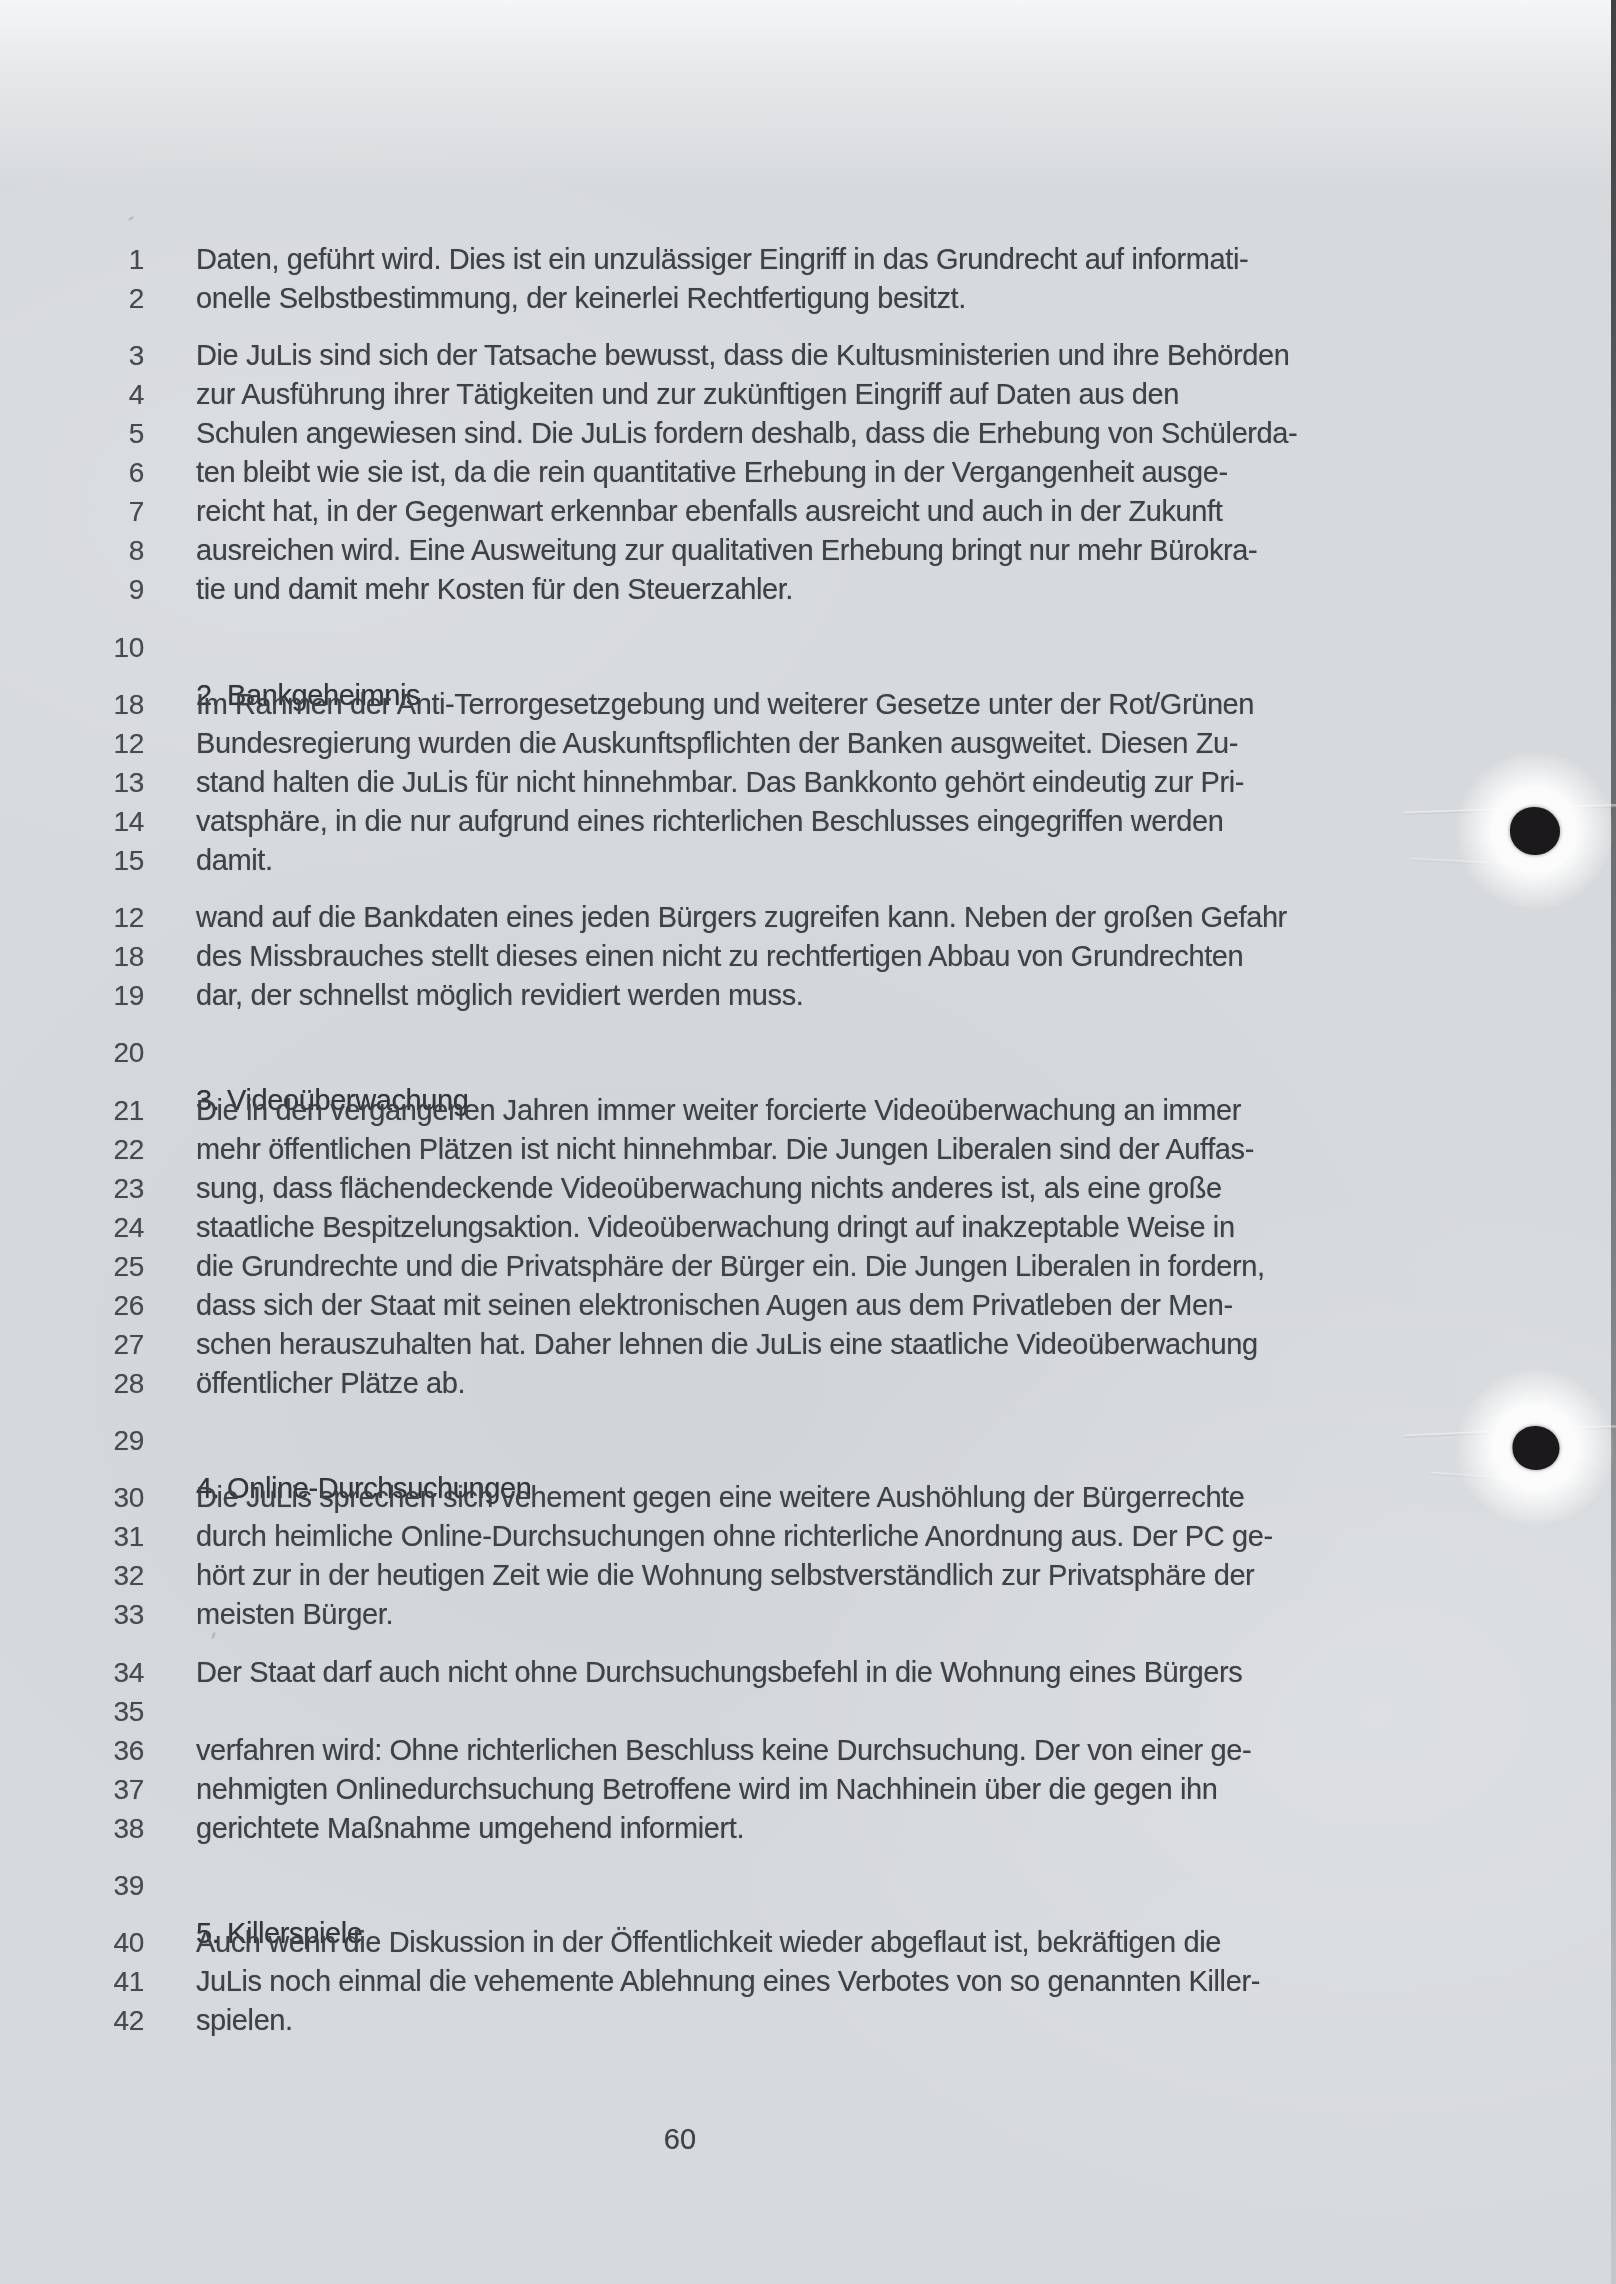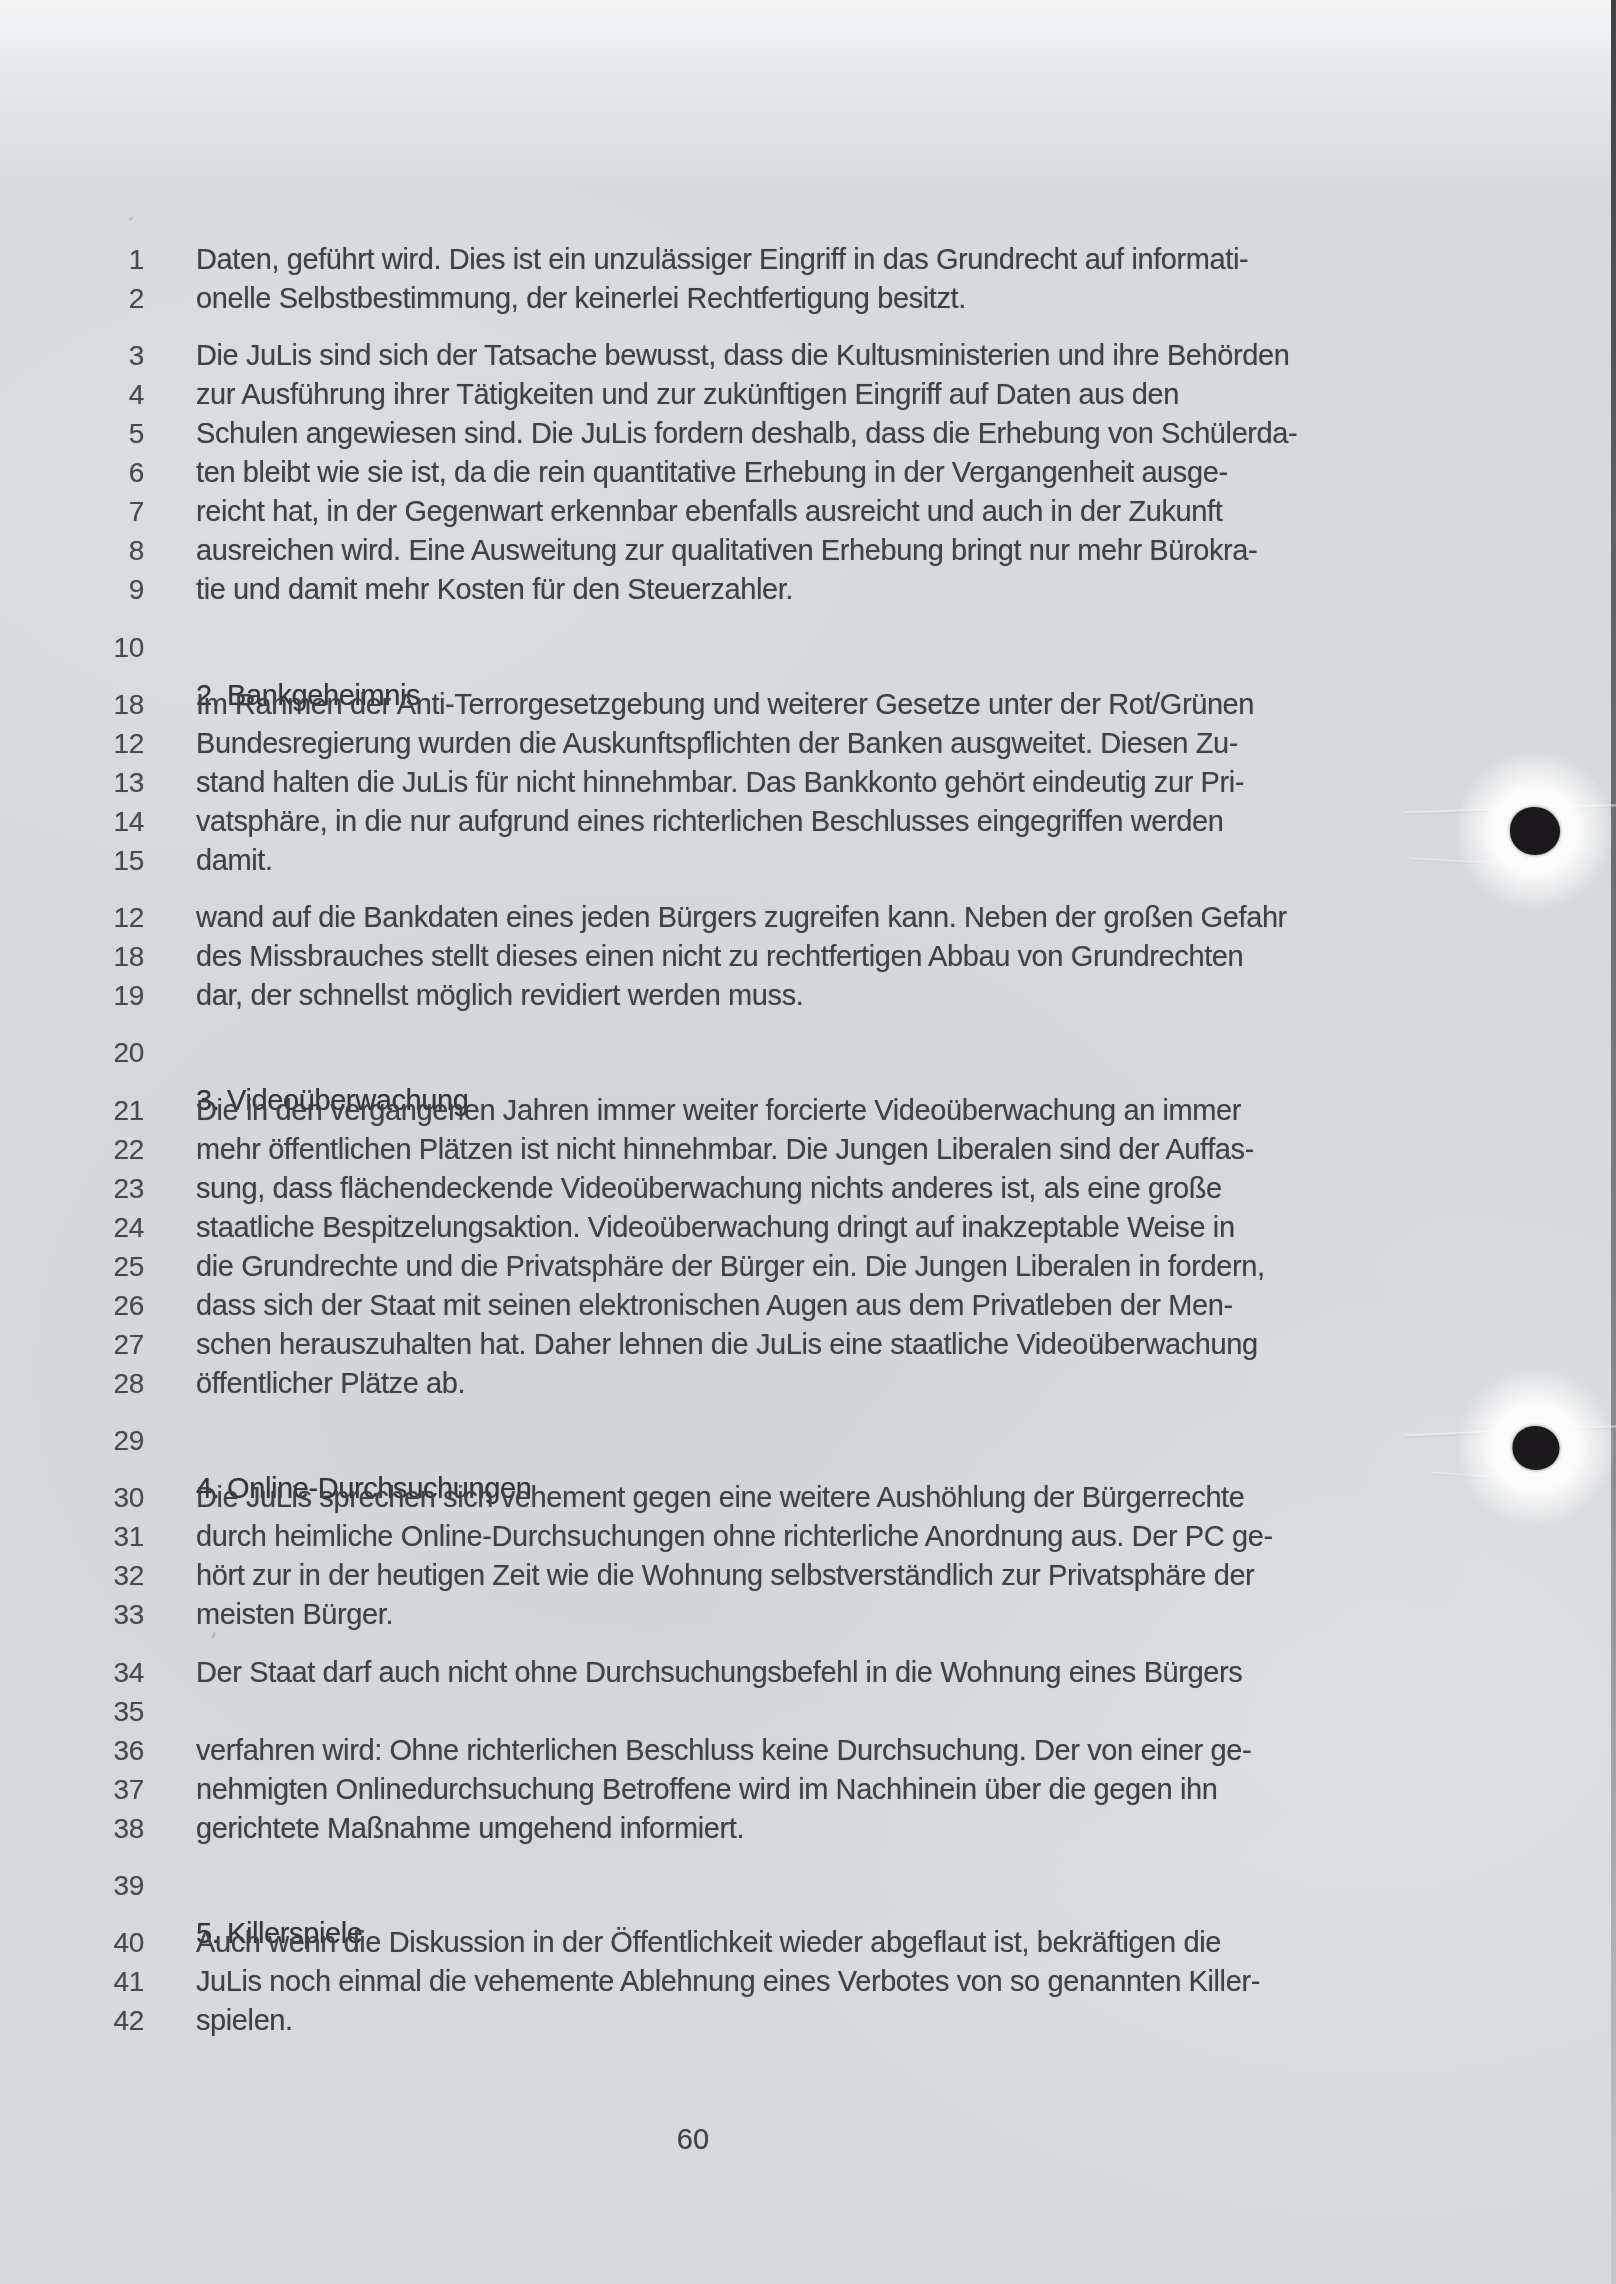--- a/index.html
+++ b/index.html
@@ -69,21 +69,20 @@
   }
   .txt{
     padding-left:52px;font-size:29px;letter-spacing:-0.4px;
     text-shadow:0 0 0.8px rgba(62,66,69,0.5);
   }
   .para.heading .txt{font-weight:normal;color:#33373a;text-shadow:0 0 0.7px rgba(45,49,52,0.6);margin-top:48px;}
   .pageno{
     position:absolute;left:0;top:2123px;width:1360px;
     text-align:center;font-size:29px;color:var(--ink);
     text-shadow:0 0 0.8px rgba(62,66,69,0.5);
-    padding-left:13px;
   }
   
   .speck{position:absolute;background:rgba(110,115,120,0.55);border-radius:50%;pointer-events:none;}
   .speck.s1{left:128px;top:217px;width:5.9px;height:2.6px;transform:rotate(-30deg);opacity:.5;}
   .speck.s2{left:212px;top:1632px;width:3.3px;height:7.2px;transform:rotate(18deg);opacity:.55;}
 </style>
 </head>
 <body>
 
 <div class="page">

